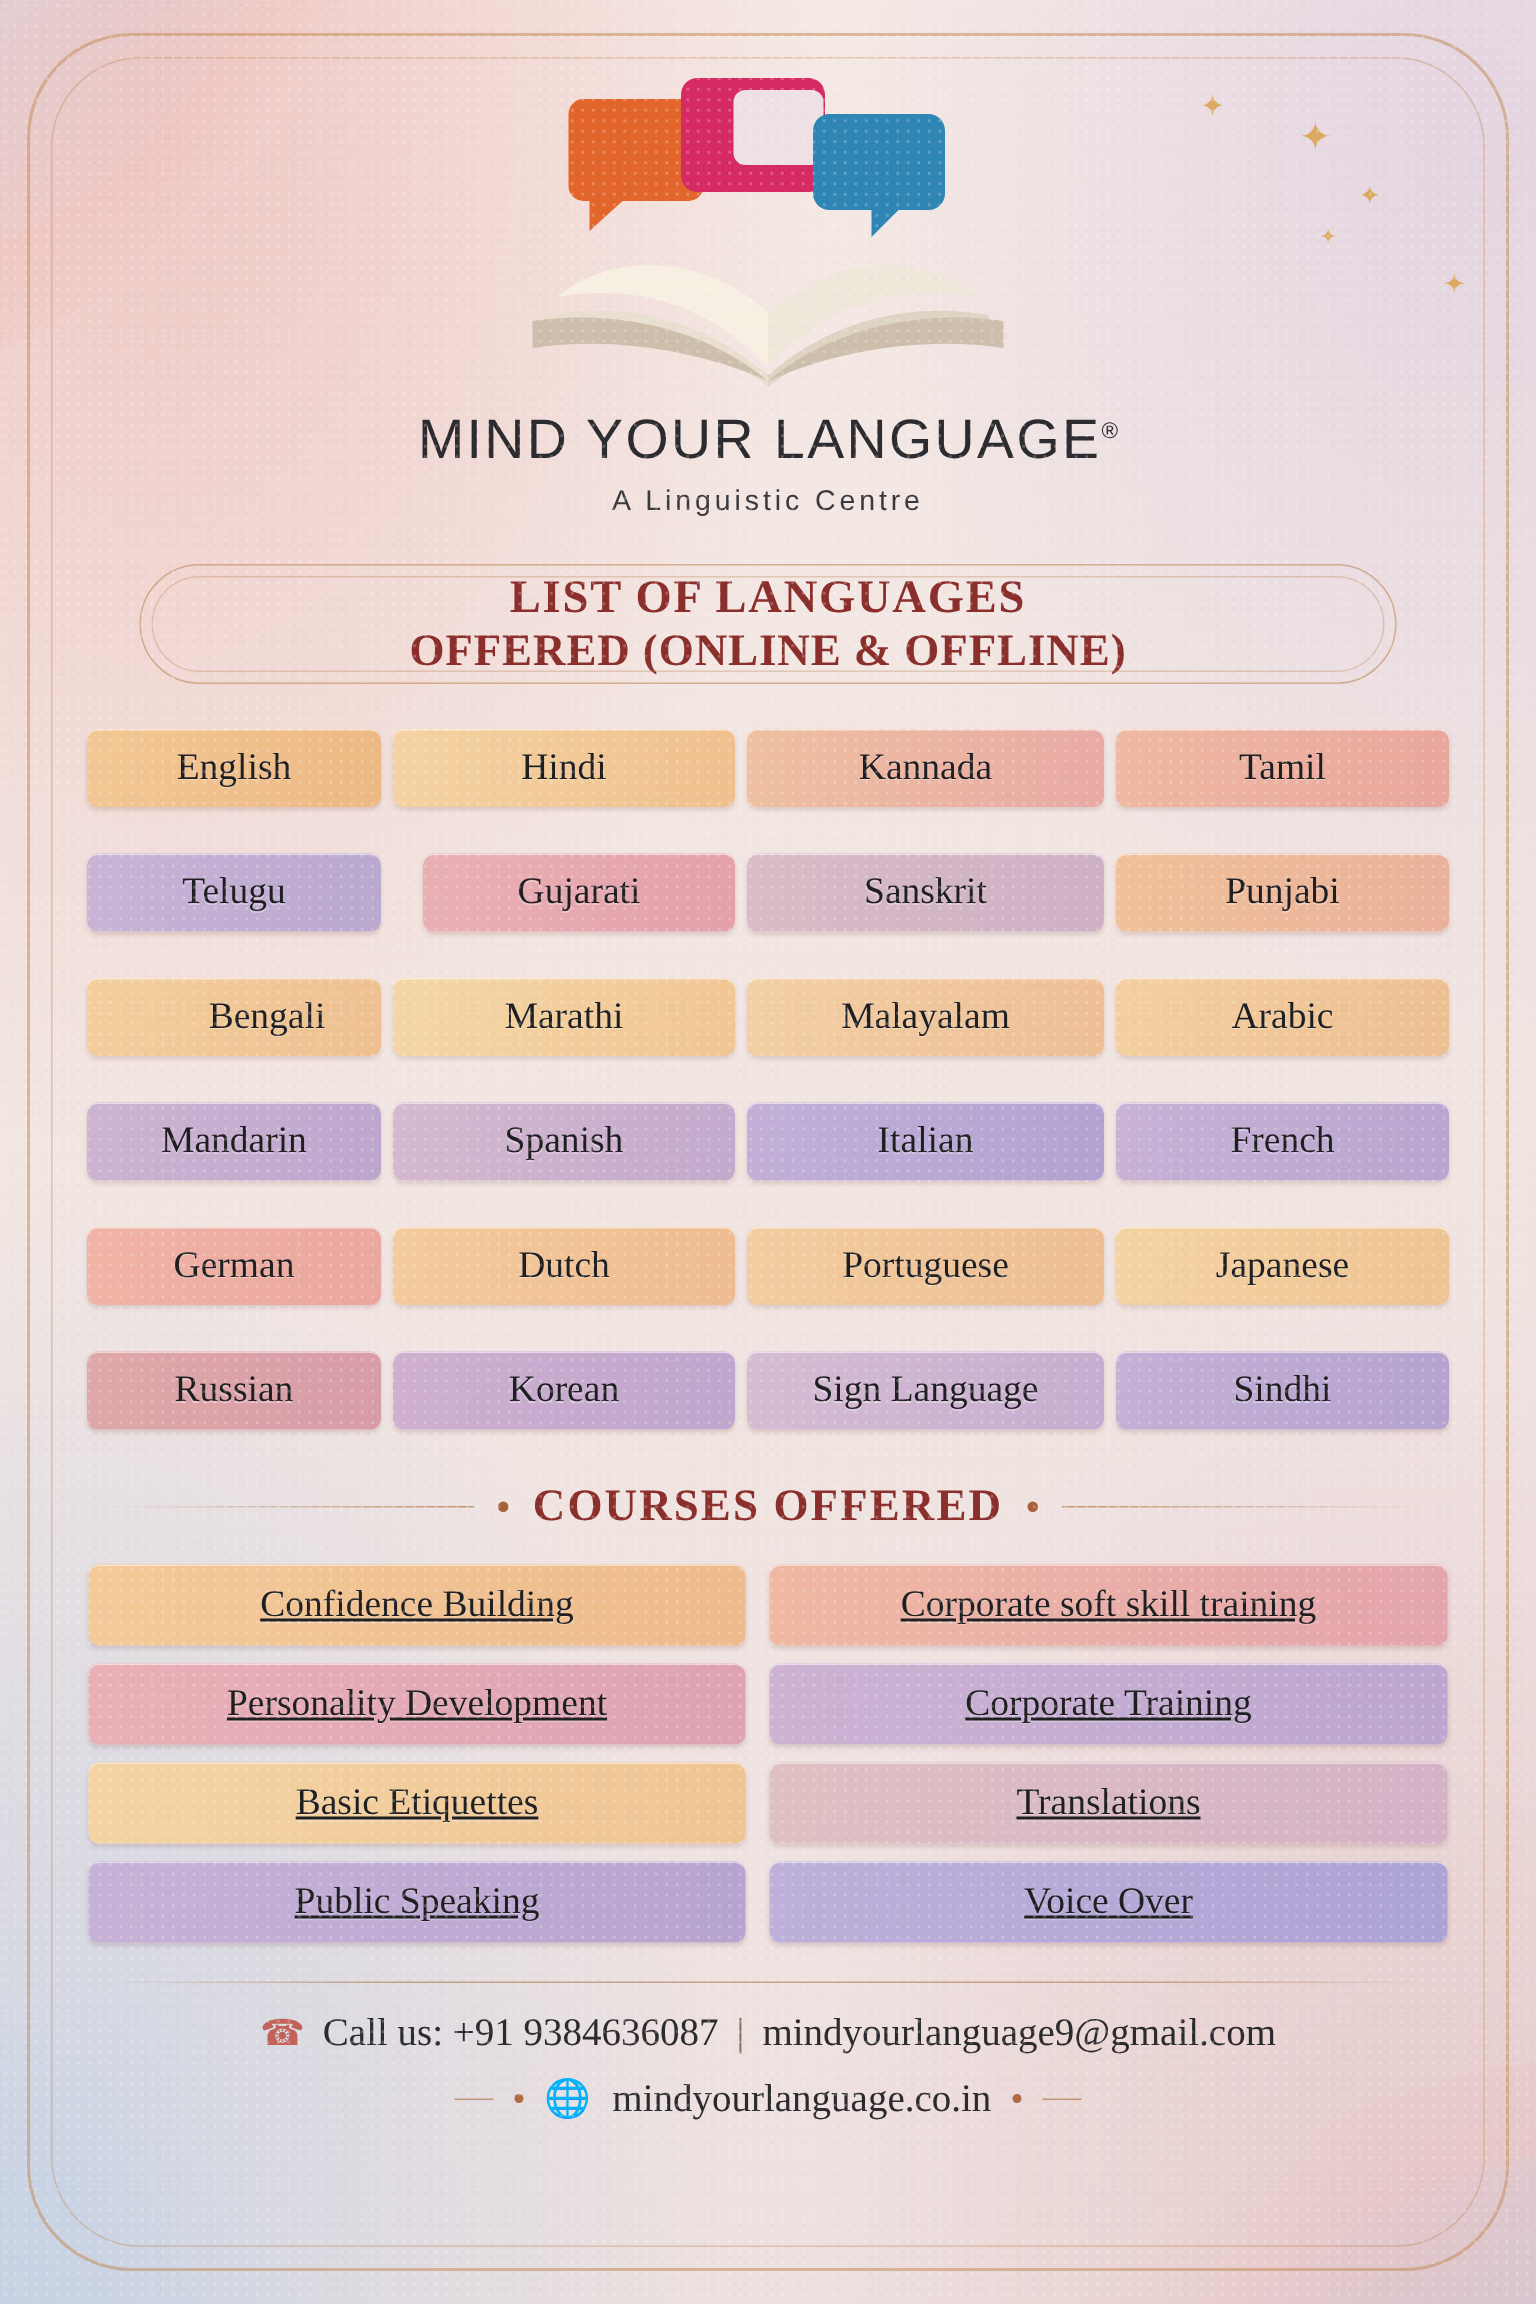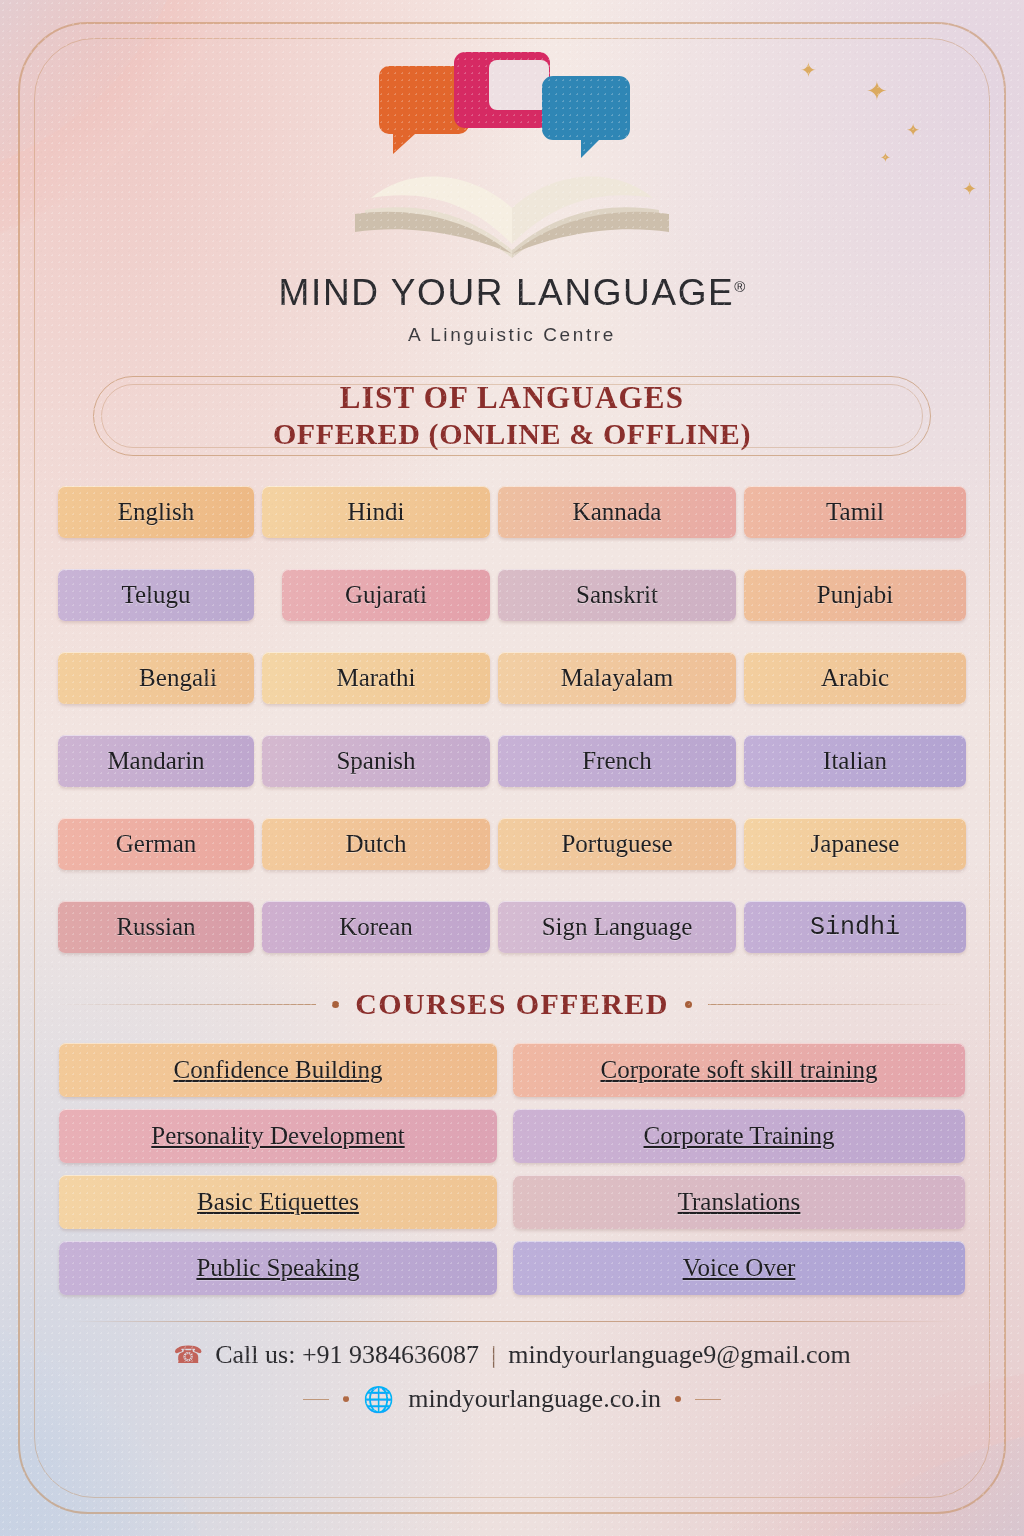--- a/index.html
+++ b/index.html
@@ -342,30 +342,30 @@
         <div class="pill" style="background: linear-gradient(100deg, rgb(201, 180, 214), rgb(185, 168, 207));">Telugu</div>
         <div class="pill" style="background: linear-gradient(100deg, rgb(233, 176, 180), rgb(227, 160, 170)); margin-left: 20px;">Gujarati</div>
         <div class="pill" style="background: linear-gradient(100deg, rgb(217, 188, 198), rgb(205, 176, 196));">Sanskrit</div>
         <div class="pill" style="background: linear-gradient(100deg, rgb(240, 193, 153), rgb(234, 176, 154));">Punjabi</div>
         <div class="pill" style="background: linear-gradient(100deg, rgb(243, 207, 157), rgb(238, 192, 145)); padding-left: 44px;">Bengali</div>
         <div class="pill" style="background: linear-gradient(100deg, rgb(244, 214, 166), rgb(240, 198, 147));">Marathi</div>
         <div class="pill" style="background: linear-gradient(100deg, rgb(242, 207, 164), rgb(238, 191, 151));">Malayalam</div>
         <div class="pill" style="background: linear-gradient(100deg, rgb(243, 207, 159), rgb(237, 191, 146));">Arabic</div>
         <div class="pill" style="background: linear-gradient(100deg, rgb(205, 180, 210), rgb(189, 166, 206));">Mandarin</div>
         <div class="pill" style="background: linear-gradient(100deg, rgb(213, 185, 207), rgb(195, 169, 205)); text-align: right;">Spanish</div>
+        <div class="pill" style="background: linear-gradient(100deg, rgb(194, 176, 216), rgb(177, 162, 209));">Italian</div>
         <div class="pill" style="background: linear-gradient(100deg, rgb(200, 178, 214), rgb(184, 165, 207));">French</div>
-        <div class="pill" style="background: linear-gradient(100deg, rgb(194, 176, 216), rgb(177, 162, 209));">Italian</div>
         <div class="pill" style="background: linear-gradient(100deg, rgb(240, 180, 166), rgb(234, 167, 159));">German</div>
         <div class="pill" style="background: linear-gradient(100deg, rgb(243, 203, 157), rgb(238, 187, 144));">Dutch</div>
         <div class="pill" style="background: linear-gradient(100deg, rgb(242, 205, 160), rgb(237, 189, 147));">Portuguese</div>
         <div class="pill" style="background: linear-gradient(100deg, rgb(244, 211, 163), rgb(239, 195, 146));">Japanese</div>
         <div class="pill" style="background: linear-gradient(100deg, rgb(224, 168, 168), rgb(215, 156, 168));">Russian</div>
         <div class="pill" style="background: linear-gradient(100deg, rgb(207, 176, 207), rgb(191, 165, 205));">Korean</div>
         <div class="pill" style="background: linear-gradient(100deg, rgb(214, 188, 210), rgb(197, 173, 208));">Sign Language</div>
-        <div class="pill" style="background: linear-gradient(100deg, rgb(197, 176, 214), rgb(180, 163, 207)); font-family: Liberation Mono, monospace;">Sindhi</div>
+        <div class="pill" style="background: linear-gradient(100deg, rgb(197, 176, 214), rgb(180, 163, 207));">Sindhi</div>
       </div>
 
     <div class="section-head">
       <div class="sh-line"></div>
       <div class="sh-dot"></div>
       <div class="sh-text">COURSES OFFERED</div>
       <div class="sh-dot"></div>
       <div class="sh-line right"></div>
     </div>
 

